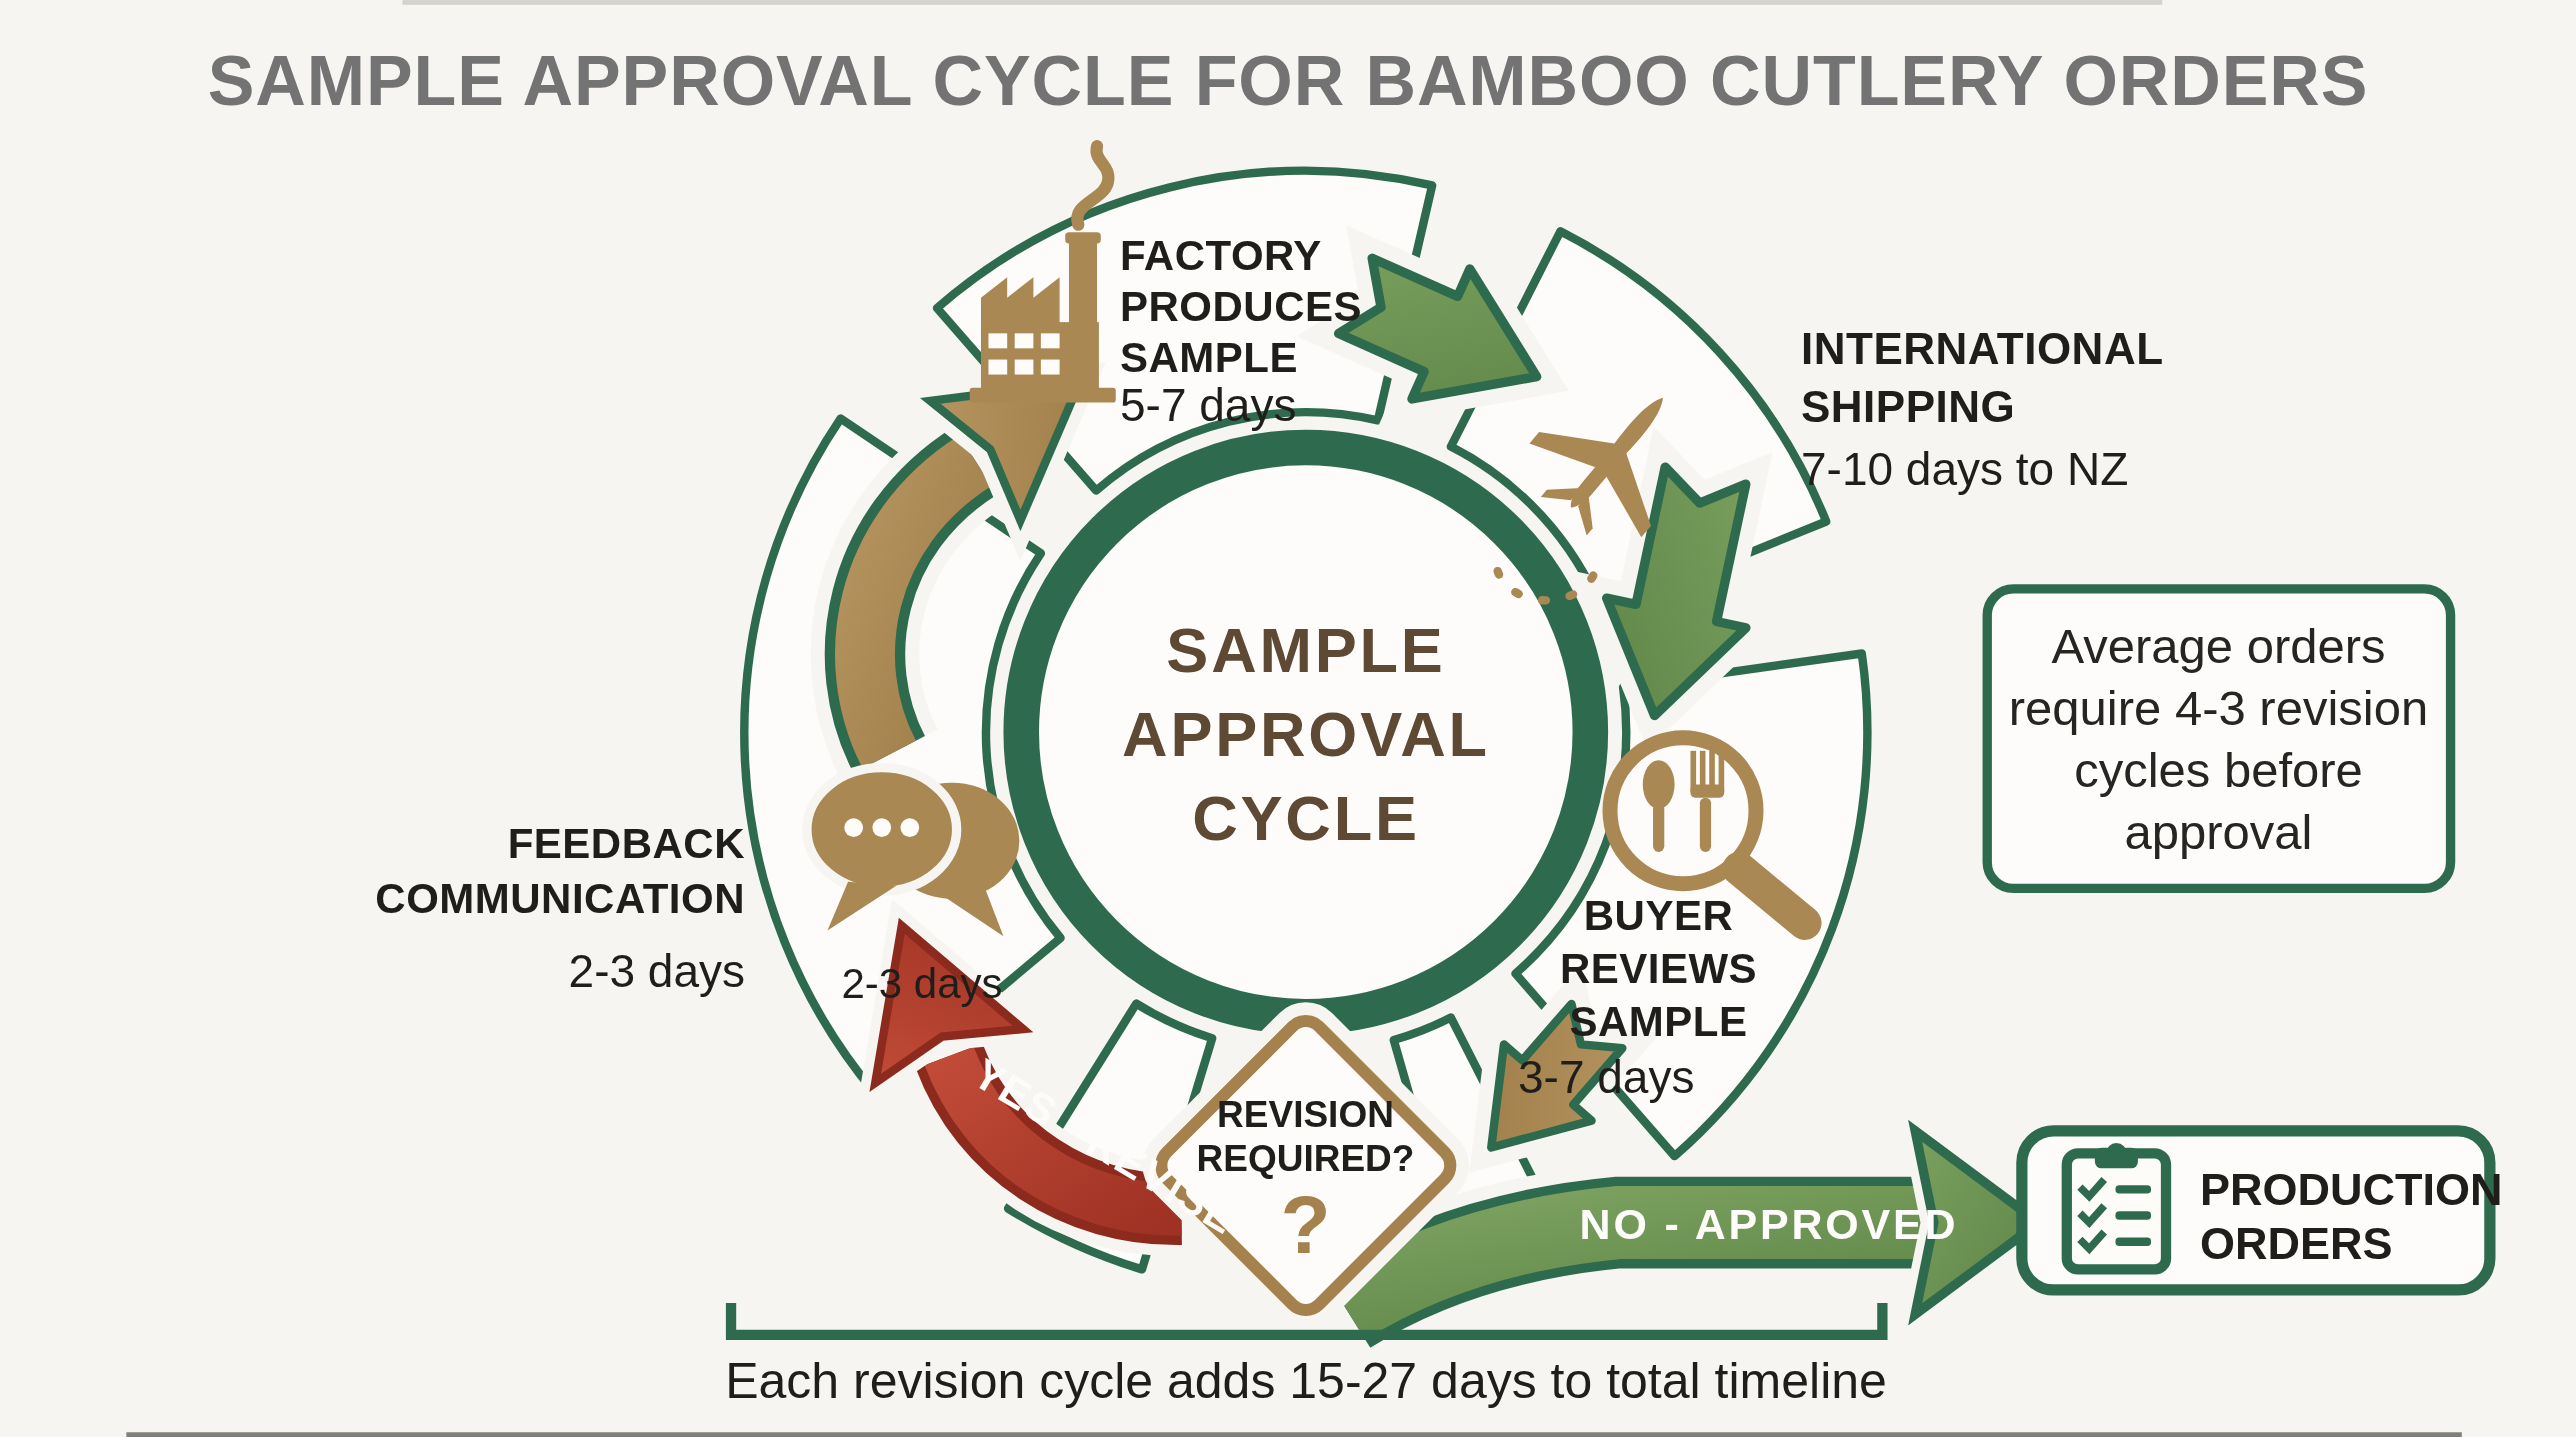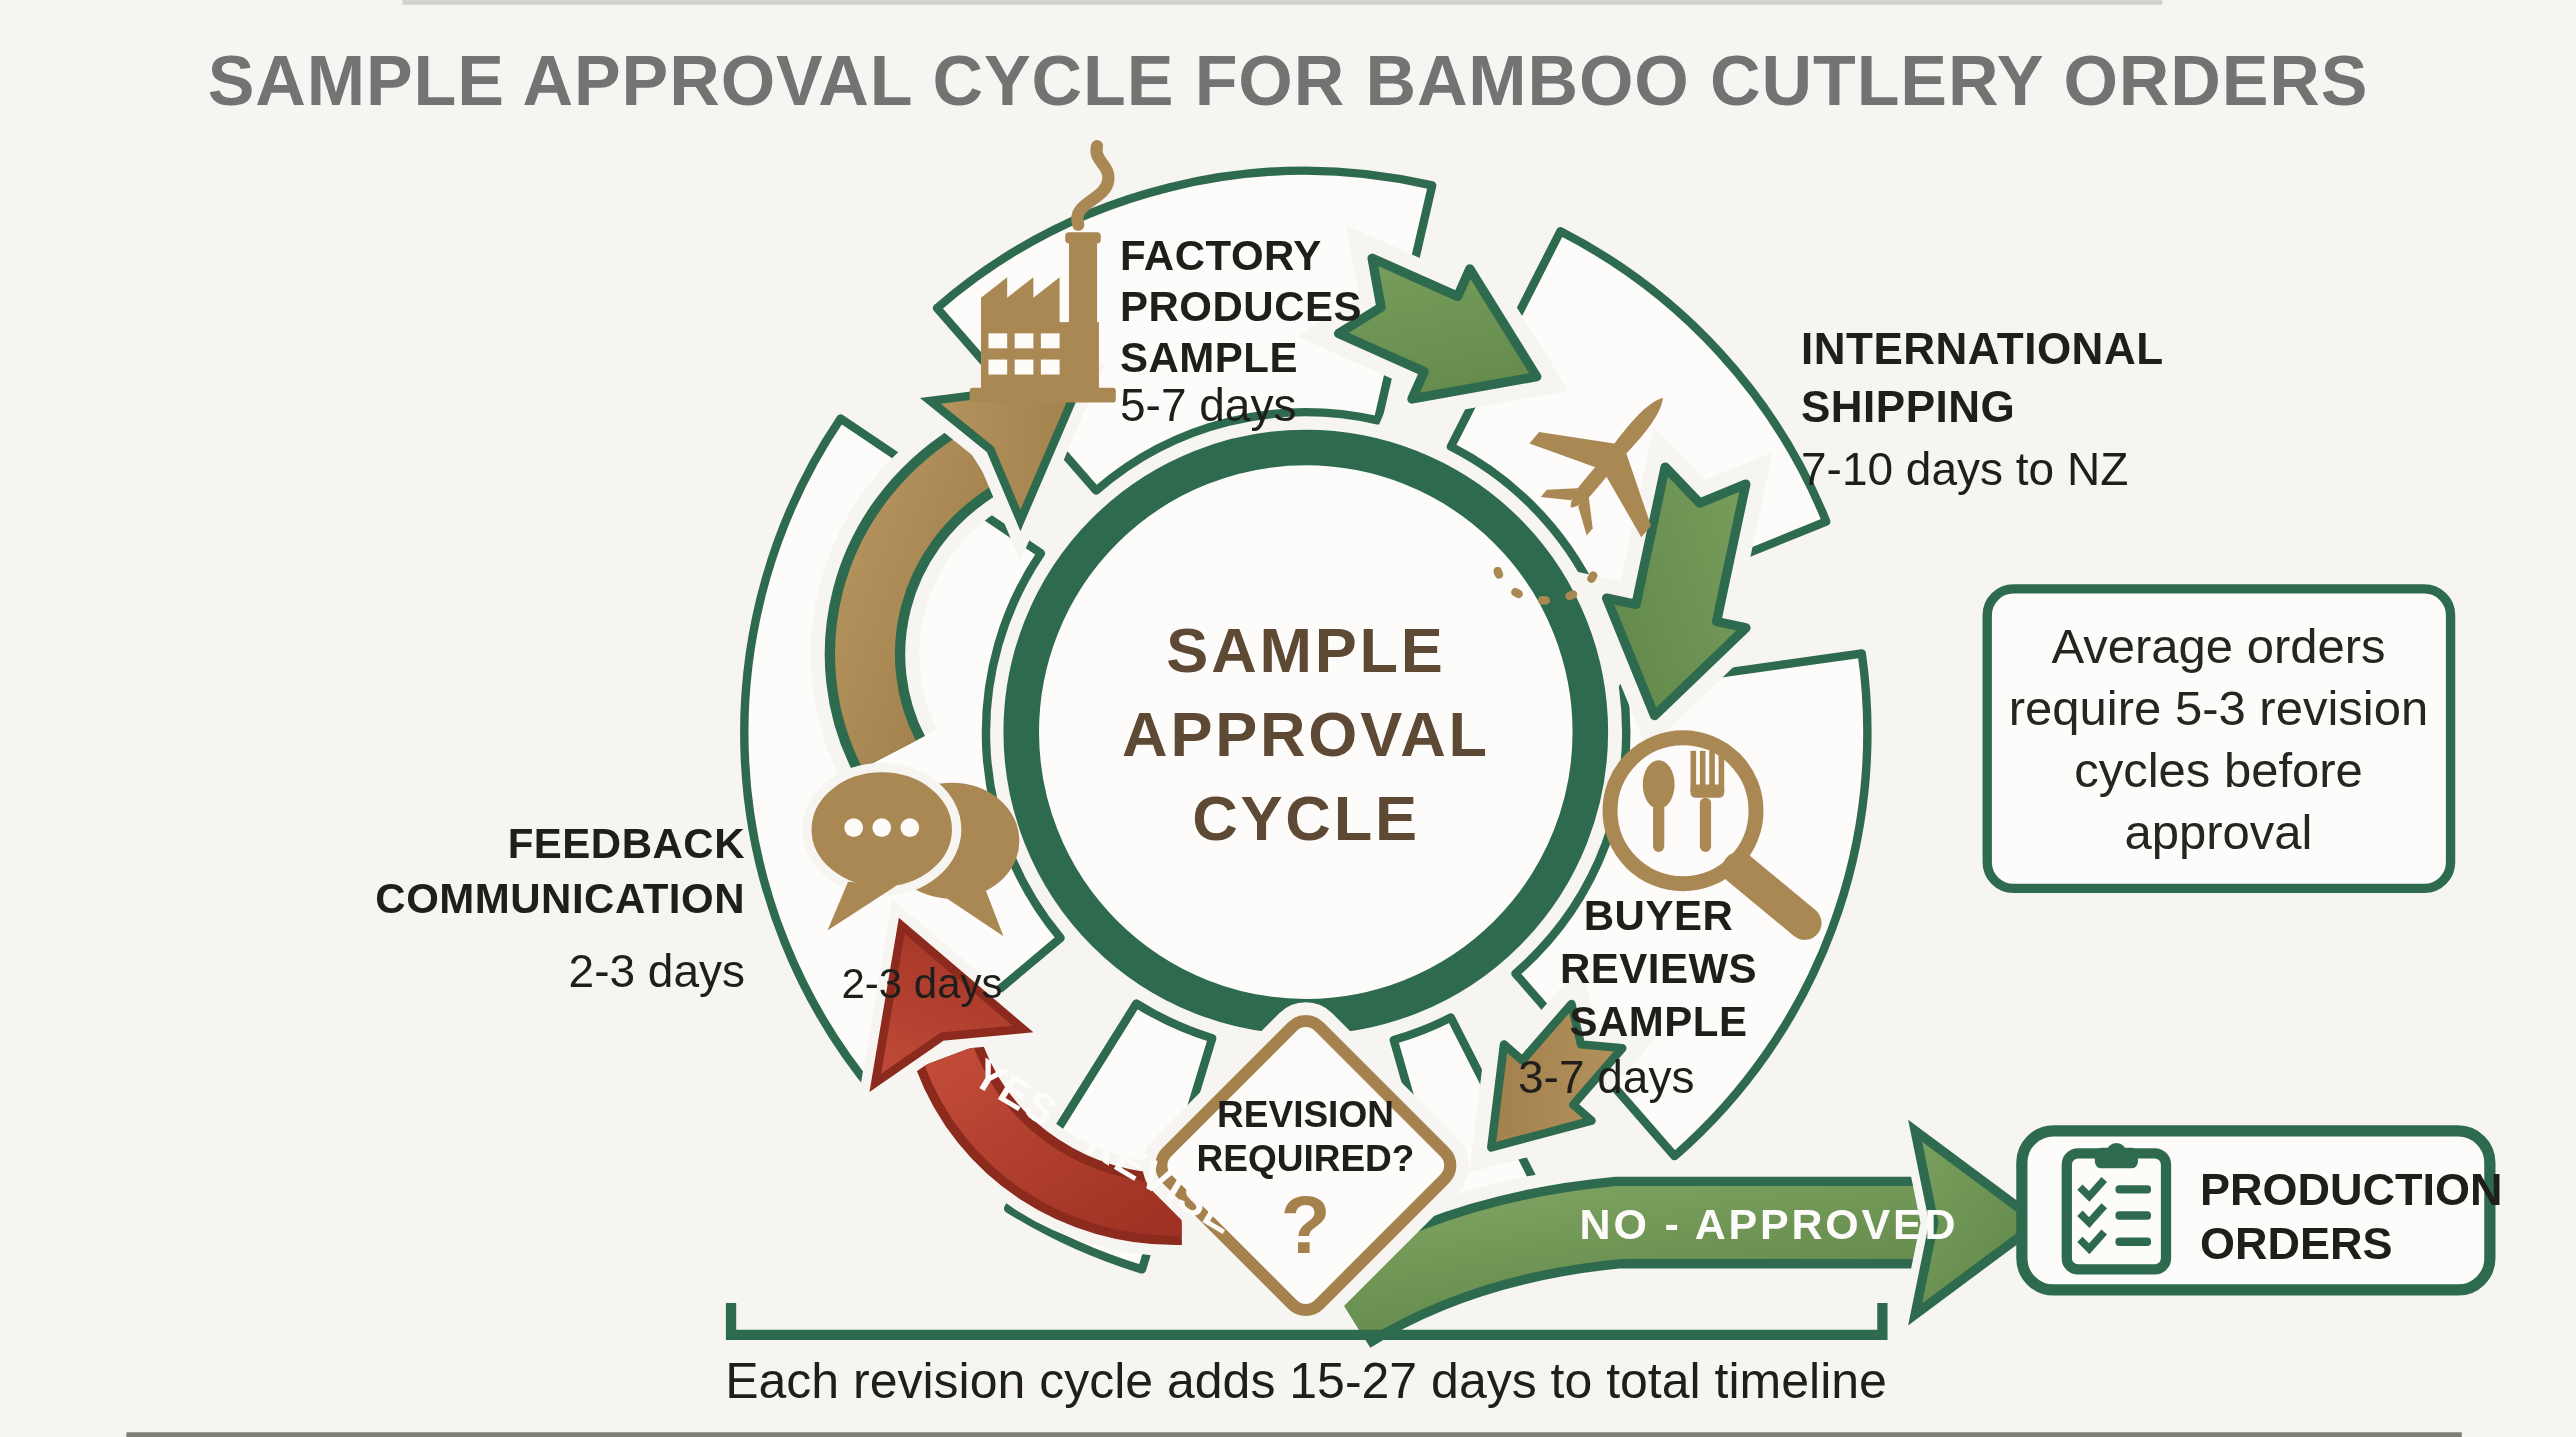--- a/index.html
+++ b/index.html
@@ -237,18 +237,18 @@
 REQUIRED?</div>
   <div class="label diamond-mark">?</div>
 
   <div class="label yes-label">YES - REVISE</div>
   <div class="label no-label">NO - APPROVED</div>
 
   <div class="label production-label">PRODUCTION
 ORDERS</div>
 
   <div class="label note-box">
-    <div class="note-box-text">Average orders require 5-3 revision cycles before approval</div>
+    <div class="note-box-text">Average orders require 4-3 revision cycles before approval</div>
   </div>
 
   <div class="label footnote">Each revision cycle adds 15-27 days to total timeline</div>
 </div>
 
 
 </body></html>

